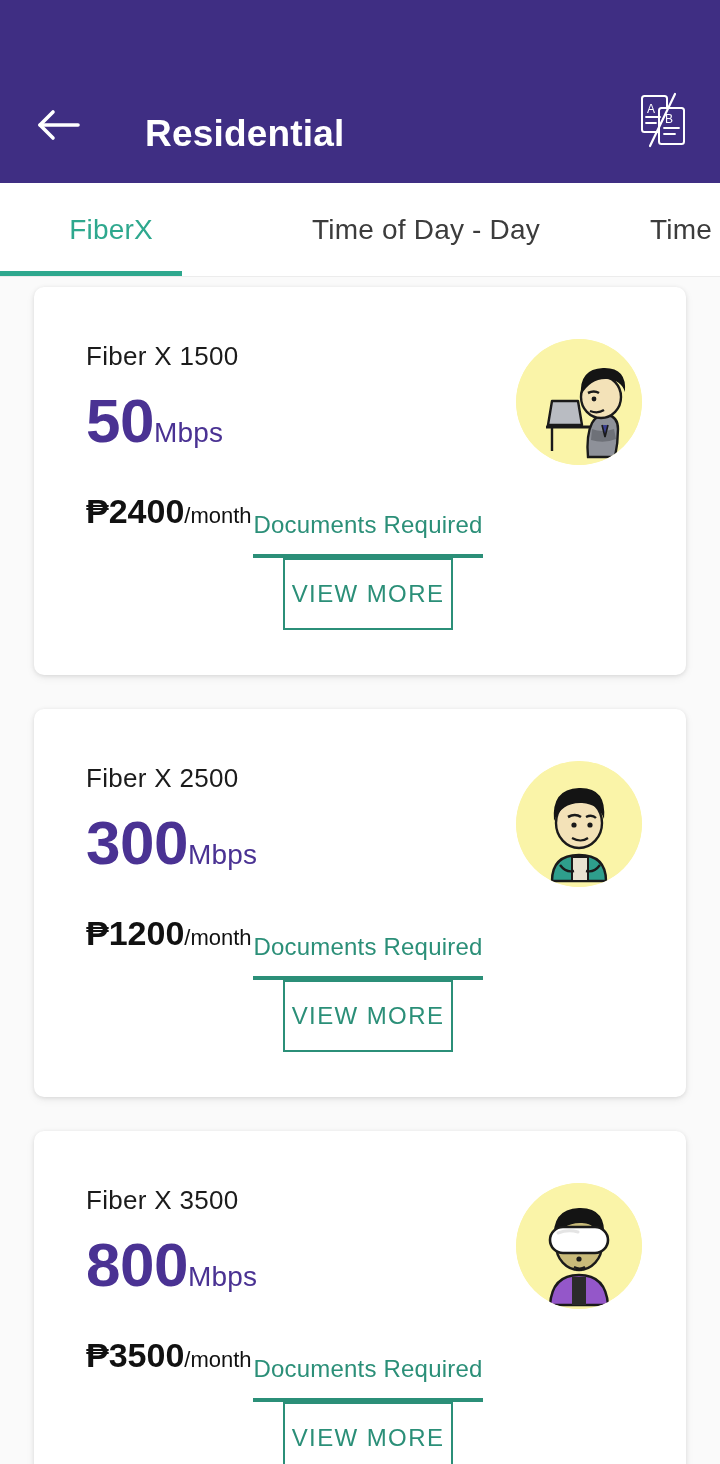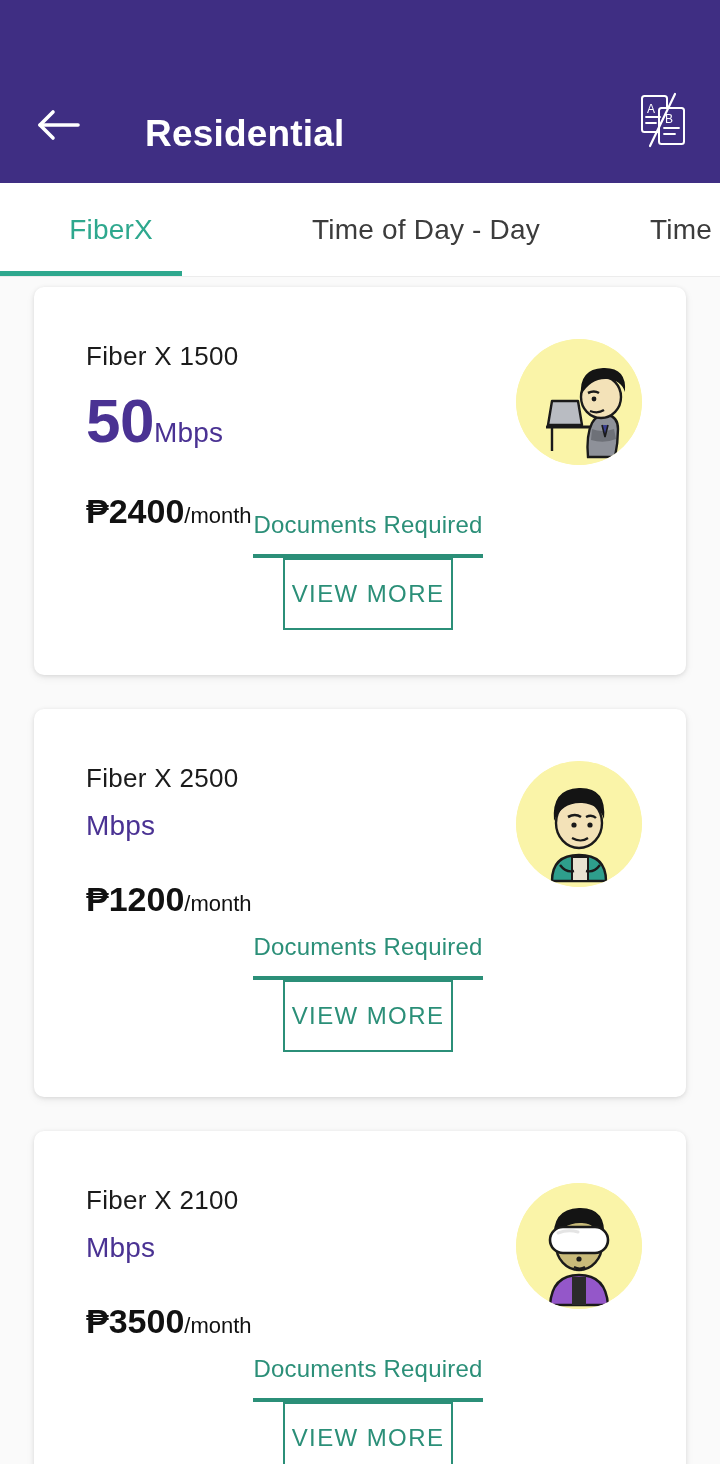--- a/index.html
+++ b/index.html
@@ -278,20 +278,21 @@
         <span class="docs-link">Documents Required</span>
         <div class="view-more">VIEW MORE</div>
       </div>
     </div>
 
     <div class="card">
       <div class="card-row">
         <div class="card-left">
           <div class="plan-name">Fiber X 2500</div>
           <div class="speed-line">
+            <span class="speed-value">300</span>
             <span class="speed-unit">Mbps</span>
           </div>
           <div class="price-line">
             <span class="price-main">₱1200</span>
             <span class="price-per">/month</span>
           </div>
         </div>
         <div class="avatar">
           <span>
             <svg width="126" height="126" viewBox="0 0 126 126">
@@ -315,22 +316,23 @@
       </div>
       <div class="card-footer">
         <span class="docs-link">Documents Required</span>
         <div class="view-more">VIEW MORE</div>
       </div>
     </div>
 
     <div class="card">
       <div class="card-row">
         <div class="card-left">
-          <div class="plan-name">Fiber X 2100</div>
+          <div class="plan-name">Fiber X 3500</div>
           <div class="speed-line">
+            <span class="speed-value">800</span>
             <span class="speed-unit">Mbps</span>
           </div>
           <div class="price-line">
             <span class="price-main">₱3500</span>
             <span class="price-per">/month</span>
           </div>
         </div>
         <div class="avatar">
           <span>
             <svg width="126" height="126" viewBox="0 0 126 126">

